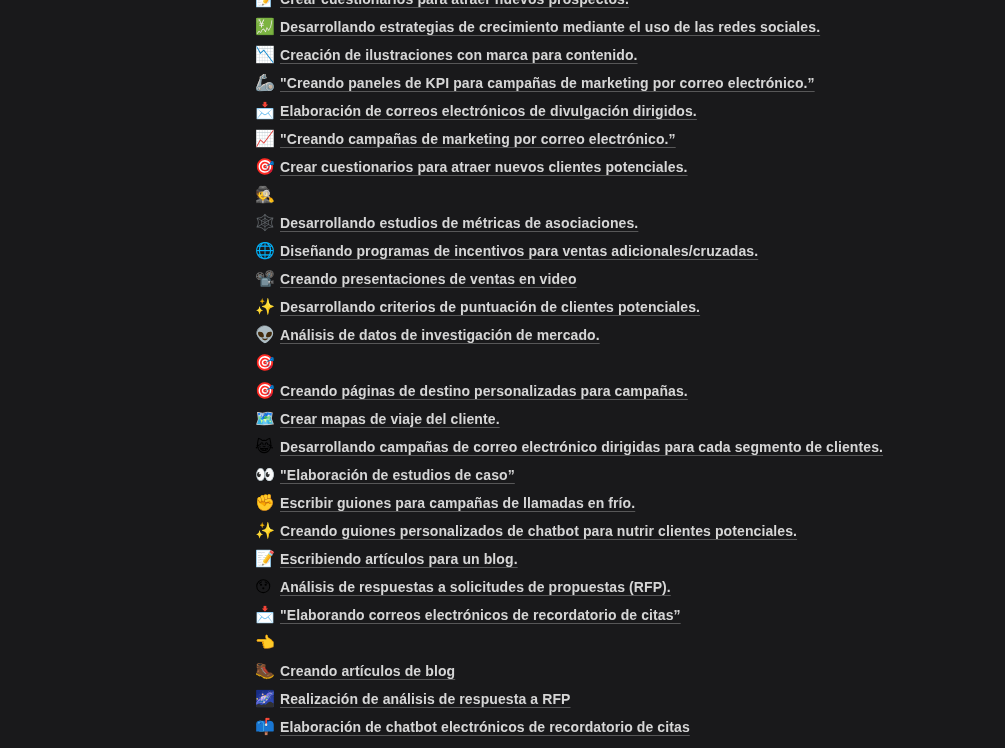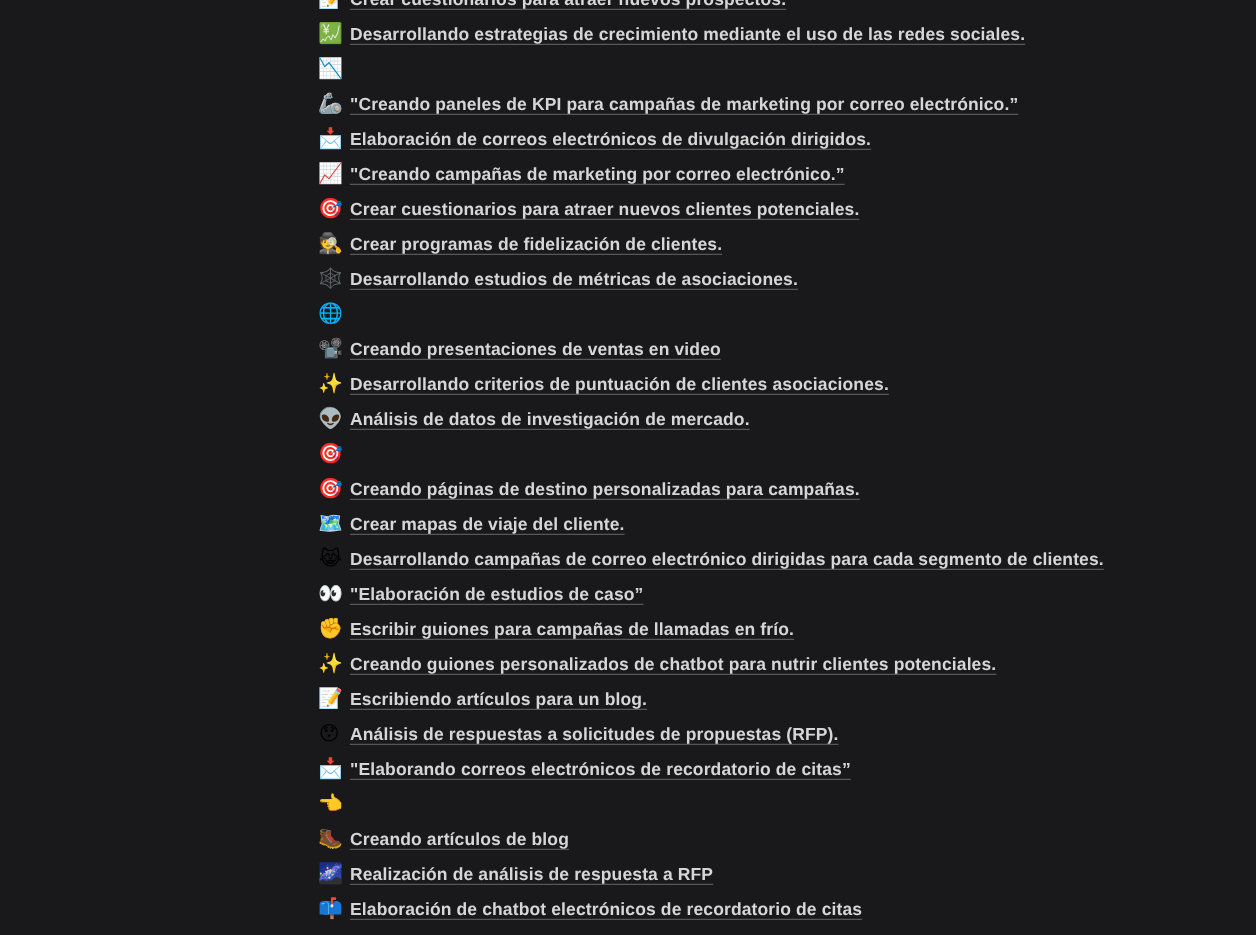--- a/index.html
+++ b/index.html
@@ -60,20 +60,21 @@
     <span class="task-link">Crear cuestionarios para atraer nuevos prospectos.</span>
   </div>
 
   <div class="task-row">
     <span class="task-icon">💹</span>
     <span class="task-link">Desarrollando estrategias de crecimiento mediante el uso de las redes sociales.</span>
   </div>
 
   <div class="task-row">
     <span class="task-icon">📉</span>
+    <span class="task-link">Creación de ilustraciones con marca para contenido.</span>
   </div>
 
   <div class="task-row">
     <span class="task-icon">🦾</span>
     <span class="task-link">"Creando paneles de KPI para campañas de marketing por correo electrónico.”</span>
   </div>
 
   <div class="task-row">
     <span class="task-icon">📩</span>
     <span class="task-link">Elaboración de correos electrónicos de divulgación dirigidos.</span>
@@ -84,40 +85,40 @@
     <span class="task-link">"Creando campañas de marketing por correo electrónico.”</span>
   </div>
 
   <div class="task-row">
     <span class="task-icon">🎯</span>
     <span class="task-link">Crear cuestionarios para atraer nuevos clientes potenciales.</span>
   </div>
 
   <div class="task-row">
     <span class="task-icon">🕵️</span>
-    <span class="task-link">Crear programas de fidelización de clientes.</span>
   </div>
 
   <div class="task-row">
     <span class="task-icon">🕸️</span>
     <span class="task-link">Desarrollando estudios de métricas de asociaciones.</span>
   </div>
 
   <div class="task-row">
     <span class="task-icon">🌐</span>
+    <span class="task-link">Diseñando programas de incentivos para ventas adicionales/cruzadas.</span>
   </div>
 
   <div class="task-row">
     <span class="task-icon">📽️</span>
     <span class="task-link">Creando presentaciones de ventas en video</span>
   </div>
 
   <div class="task-row">
     <span class="task-icon">✨</span>
-    <span class="task-link">Desarrollando criterios de puntuación de clientes asociaciones.</span>
+    <span class="task-link">Desarrollando criterios de puntuación de clientes potenciales.</span>
   </div>
 
   <div class="task-row">
     <span class="task-icon">👽</span>
     <span class="task-link">Análisis de datos de investigación de mercado.</span>
   </div>
 
   <div class="task-row">
     <span class="task-icon">🎯</span>
   </div>

